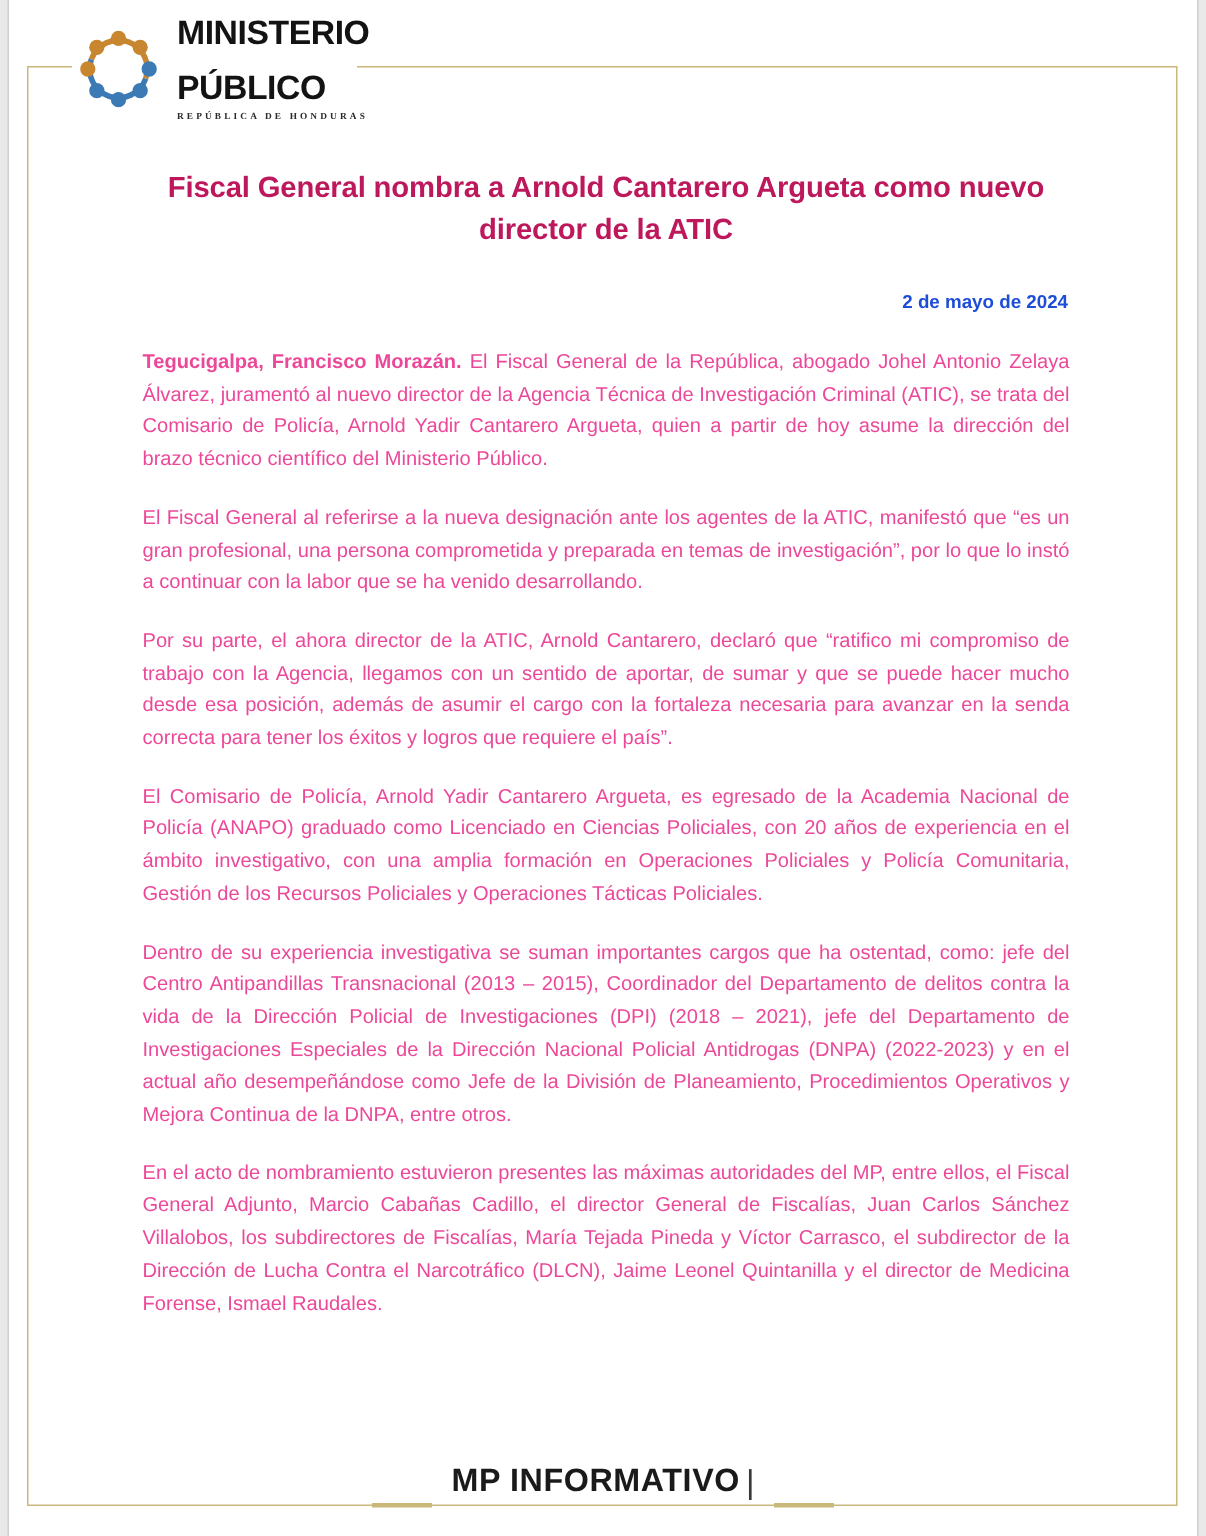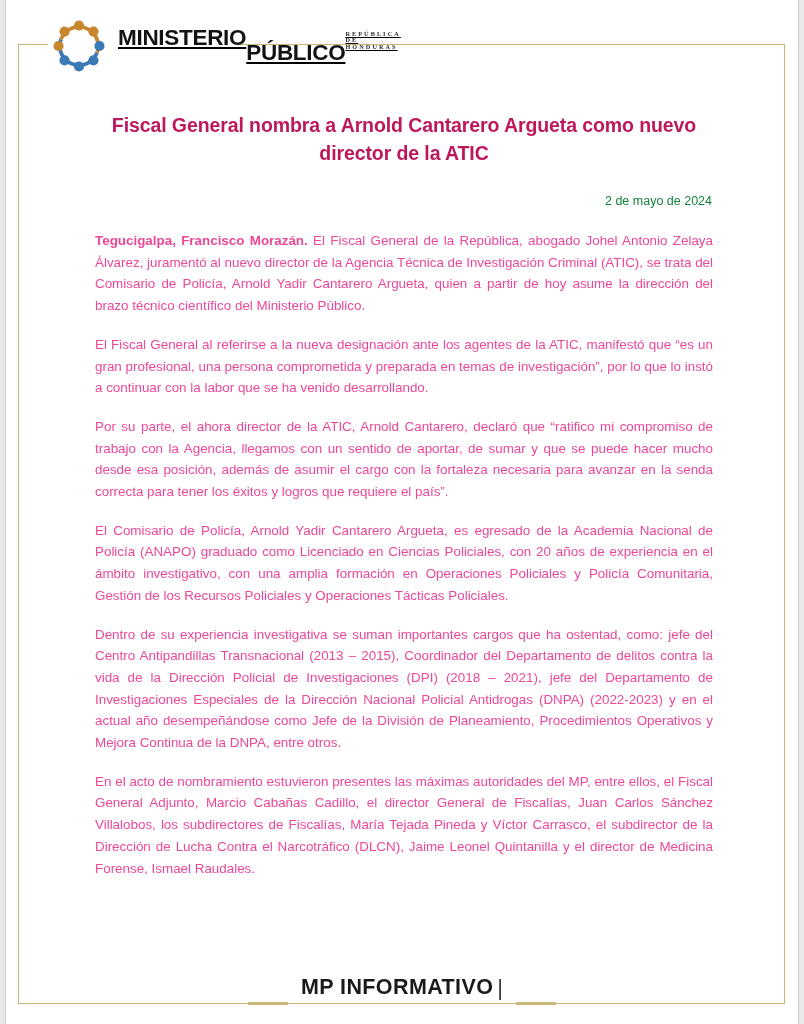--- a/index.html
+++ b/index.html
@@ -62,24 +62,23 @@
     gap: 8px;
     z-index: 3;
   }
   .logo-mark {
     width: 62px;
     height: 62px;
     flex: 0 0 62px;
   }
   .logo-text {
     display: flex;
-    flex-direction: row;
+    flex-direction: column;
     justify-content: center;
     line-height: 1;
-    text-decoration: underline;
   }
   .logo-line1, .logo-line2 {
     font-family: "Liberation Sans", sans-serif;
     font-weight: bold;
     font-size: 22.5px;
     letter-spacing: -0.3px;
     color: #131313;
   }
   .logo-line2 { margin-top: 15px; }
   .logo-sub {
@@ -103,22 +102,22 @@
     line-height: 1.42;
     color: #be185d;
     letter-spacing: -0.1px;
   }
 
   .doc-date {
     position: absolute;
     right: 92px;
     top: 194px;
     font-size: 12.5px;
-    font-weight: normal;
-    color: #15803d;
+    font-weight: bold;
+    color: #1d4ed8;
   }
 
   .body-copy {
     position: absolute;
     left: 95px;
     top: 230px;
     width: 618px;
   }
   .para {
     text-align: justify;

